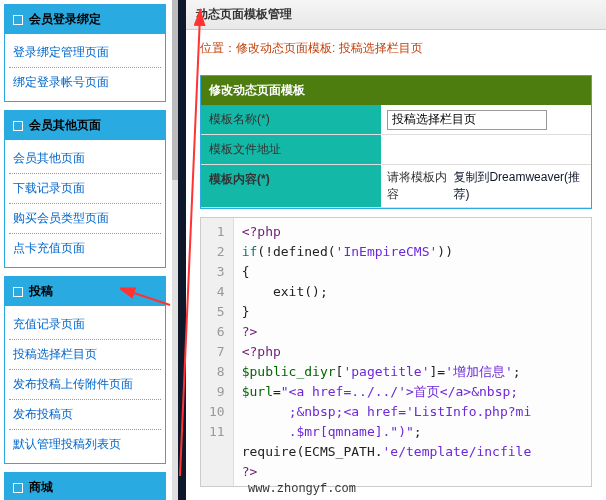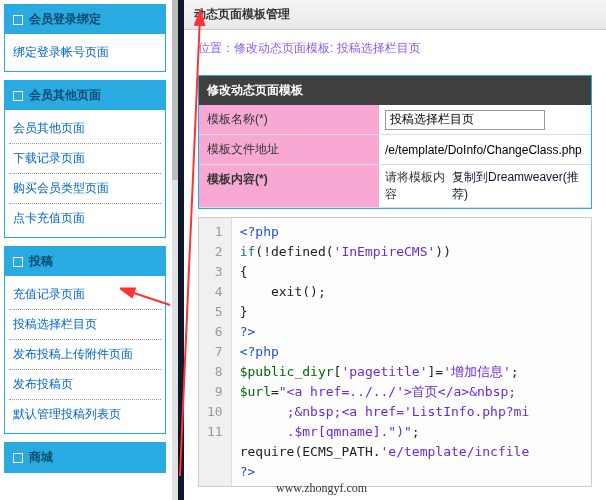--- a/index.html
+++ b/index.html
@@ -1,59 +1,60 @@
 <!DOCTYPE html>
 <html><head>
 <meta charset="utf-8">
 <style>
 *{box-sizing:border-box;margin:0;padding:0}
 body{font-family:"Microsoft YaHei",Arial,sans-serif;font-size:12px;background:#fff;width:606px;height:500px;overflow:hidden;position:relative}
 .sidebar{position:absolute;left:0;top:0;width:170px;height:500px;padding:4px}
 .panel{border:1px solid #29abe2;margin-bottom:8px}
-.panel-header{background:#29abe2;color:#0c4a6e;padding:6px 8px;font-weight:bold;display:flex;align-items:center}
+.panel-header{background:#29abe2;color:#000000;padding:6px 8px;font-weight:bold;display:flex;align-items:center}
 .panel-header-icon{display:inline-block;width:10px;height:10px;border:1px solid #fff;margin-right:6px}
 .panel-body{padding:4px}
 .panel-item{color:#0066cc;padding:6px 4px;border-bottom:1px dotted #999;cursor:pointer}
 .panel-item:last-child{border-bottom:none}
-.main{position:absolute;left:178px;top:0;right:0;height:500px;background:#fff;border-left:6px solid #0f172a}
+.main{position:absolute;left:178px;top:0;right:0;height:500px;background:#fff;border-left:8px solid #0f172a}
 .page-title{background:linear-gradient(#f5f5f5,#e8e8e8);padding:6px 10px;color:#333;font-weight:bold;border-bottom:1px solid #ccc}
-.breadcrumb{padding:10px 14px;color:#8b5cf6}
+.breadcrumb{padding:10px 14px;color:#c2410c}
 .form-block{margin:8px 14px;border:1px solid #29abe2}
-.form-header{background:#404040;color:#fff;padding:6px 8px;font-weight:bold}
+.form-header{background:#4d7c0f;color:#fff;padding:6px 8px;font-weight:bold}
 .form-row{display:flex;border-bottom:1px solid #ddd}
-.form-label{width:180px;padding:6px 8px;background:#f9a8d4;color:#333}
+.form-label{width:180px;padding:6px 8px;background:#14b8a6;color:#333}
 .form-value{flex:1;padding:4px 6px;display:flex;align-items:center}
 .form-value input{border:1px solid #999;padding:2px 4px;font-size:12px;width:160px}
 .hint{color:#333}
 .hint .hl{color:#0f172a}
 .code-area{margin:0 14px;border:1px solid #ccc;font-family:Consolas,monospace;font-size:13px;display:flex;background:#fdfdfd}
 .gutter{background:#f0f0f0;color:#999;text-align:right;padding:4px 8px;border-right:1px solid #ddd;user-select:none}
 .gutter div{line-height:20px}
 .code{padding:4px 8px;white-space:pre;color:#222;overflow:hidden}
 .code div{line-height:20px}
 .c-kw{color:#0f766e}
 .c-str{color:#6d28d9}
 .c-var{color:#006600}
-.c-php{color:#1d4ed8}
-.footer-url{position:absolute;bottom:4px;left:276px;color:#333;font-family:Liberation Serif, serif}
+.c-php{color:#701a75}
+.footer-url{position:absolute;bottom:4px;left:248px;color:#333;font-family:Liberation Mono, monospace}
 .arrow1{position:absolute;left:150px;top:6px;pointer-events:none}
 .arrow2{position:absolute;left:120px;top:250px;pointer-events:none}
 .scrollbar{position:absolute;left:172px;top:0;width:6px;height:500px;background:#e0e0e0}
 .scroll-thumb{position:absolute;top:0;width:6px;height:180px;background:#bcbcbc}
 </style>
 </head>
 <body>
 
 <div class="sidebar">
   <div class="panel">
     <div class="panel-header">
         <span class="panel-header-icon"></span>
         <span>会员登录绑定</span>
       </div>
     <div class="panel-body">
+      <div class="panel-item">登录绑定管理页面</div>
       <div class="panel-item">绑定登录帐号页面</div>
     </div>
   </div>
   <div class="panel">
     <div class="panel-header">
         <span class="panel-header-icon"></span>
         <span>会员其他页面</span>
       </div>
     <div class="panel-body">
       <div class="panel-item">会员其他页面</div>
@@ -94,21 +95,20 @@
   <div class="form-block">
     <div class="form-header">修改动态页面模板</div>
     <div class="form-row">
       <div class="form-label">模板名称(*)</div>
       <div class="form-value">
           <input type="text" value="投稿选择栏目页" style="">
         </div>
     </div>
     <div class="form-row">
       <div class="form-label">模板文件地址</div>
-      <div class="form-value">/e/template/DoInfo/ChangeClass.php</div>
     </div>
     <div class="form-row">
       <div class="form-label"><b>模板内容(*)</b></div>
       <div class="form-value hint">
           <span>请将模板内容</span>
           <span class="hl">复制到Dreamweaver(推荐)</span>
         </div>
     </div>
   </div>
   <div class="code-area">

